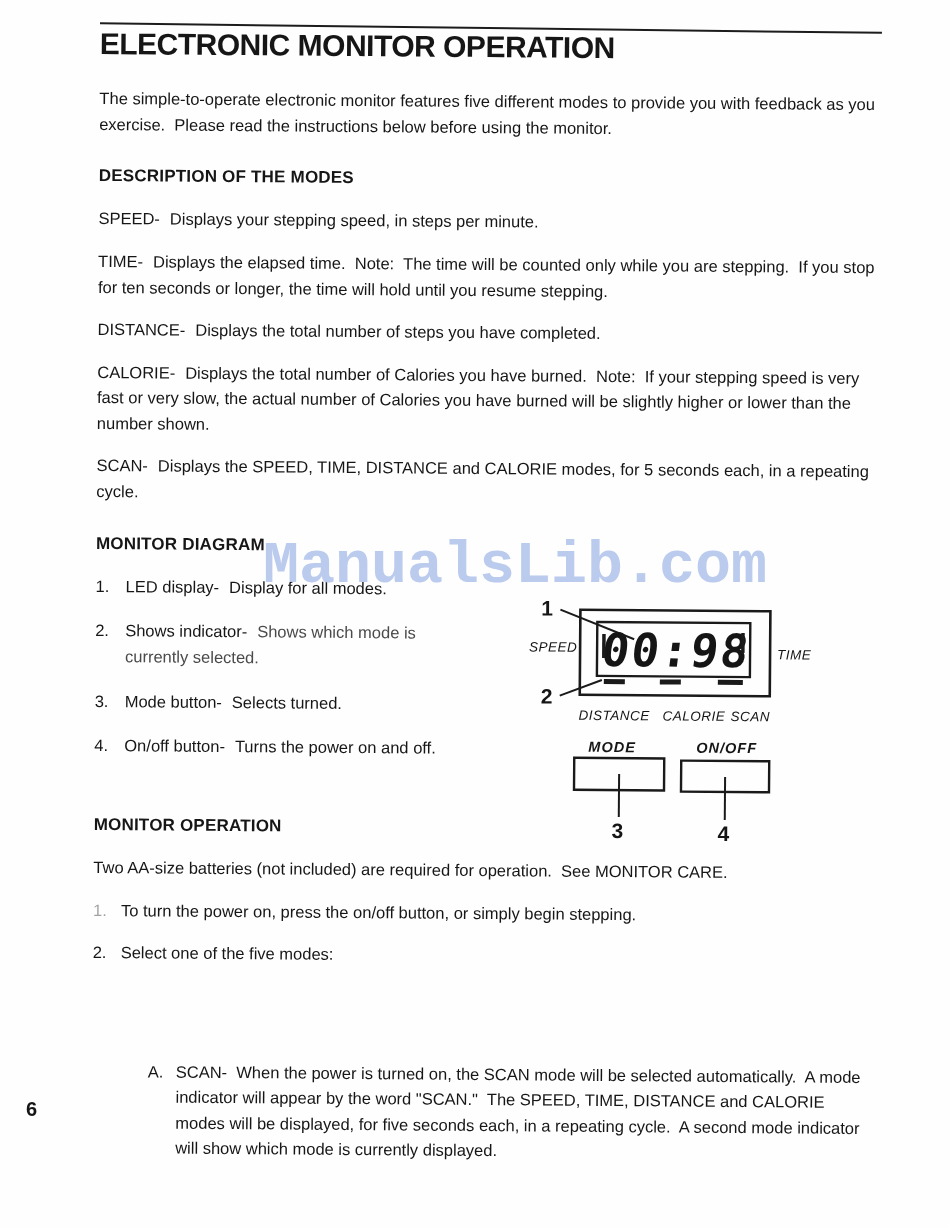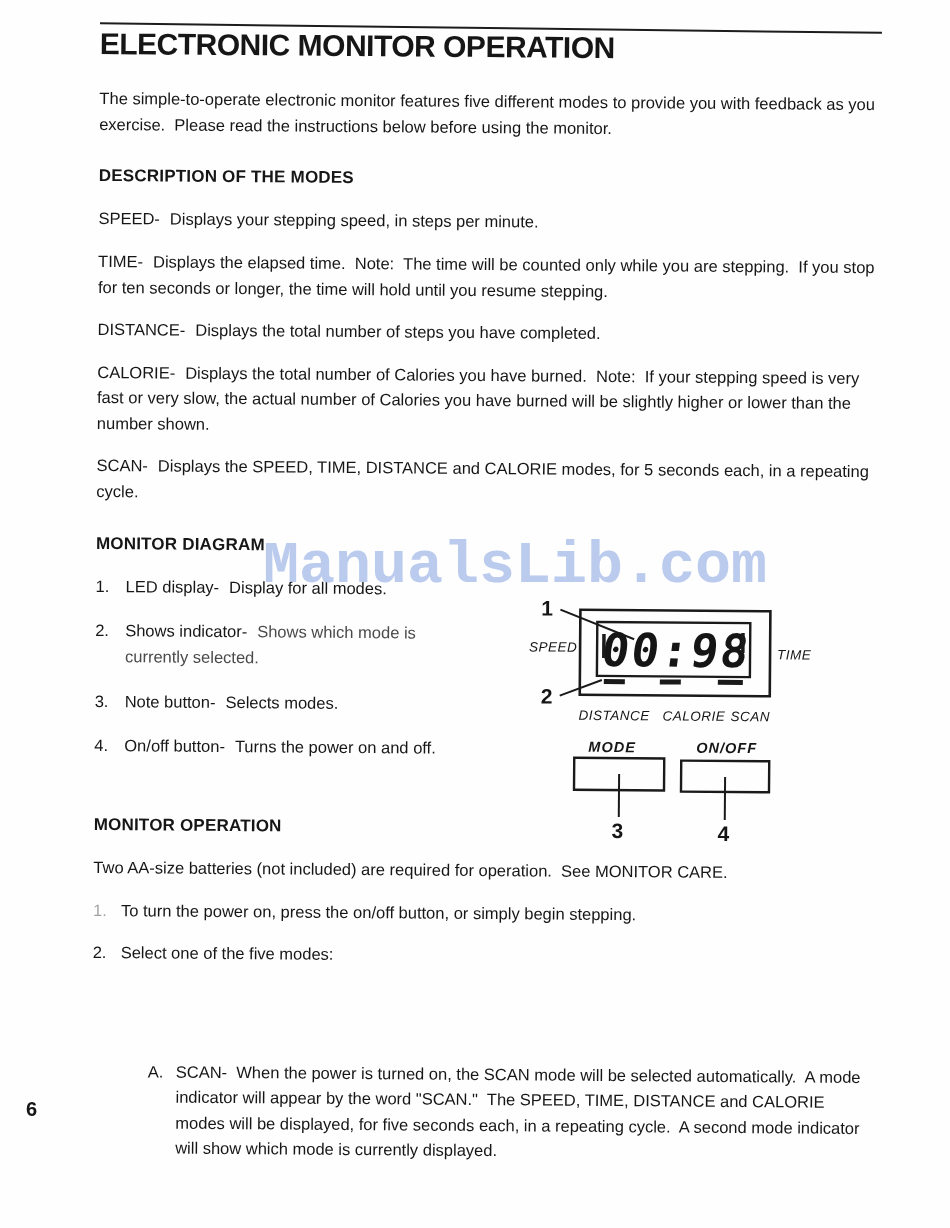--- a/index.html
+++ b/index.html
@@ -95,21 +95,21 @@
 
     <p class="para"><span class="mode-term">SCAN-</span><span>Displays the SPEED, TIME, DISTANCE and CALORIE modes, for 5 seconds each, in a repeating cycle.</span></p>
 
     <h2 class="section-heading">MONITOR DIAGRAM</h2>
 
     <div class="diagram-zone">
 
       <ul class="num-list">
         <li><span class="li-num">1.</span><span class="li-term">LED display-</span><span>Display for all modes.</span></li>
         <li style="width:330px"><span class="li-num">2.</span><span class="li-term">Shows indicator-</span><span class="dim">Shows which mode is currently selected.</span></li>
-        <li><span class="li-num">3.</span><span class="li-term">Note button-</span><span>Selects modes.</span></li>
+        <li><span class="li-num">3.</span><span class="li-term">Mode button-</span><span>Selects turned.</span></li>
         <li><span class="li-num">4.</span><span class="li-term">On/off button-</span><span>Turns the power on and off.</span></li>
       </ul>
 
       <div class="monitor-drawing">
         <svg width="365" height="260" viewBox="0 0 365 260">
 
           <text class="svg-callout" x="14" y="30">1</text>
           <line x1="33" y1="24" x2="107" y2="53" stroke="#1a1a1a" stroke-width="2"></line>
 
           <rect x="53" y="24" width="190" height="85" fill="none" stroke="#1a1a1a" stroke-width="2.6"></rect>

